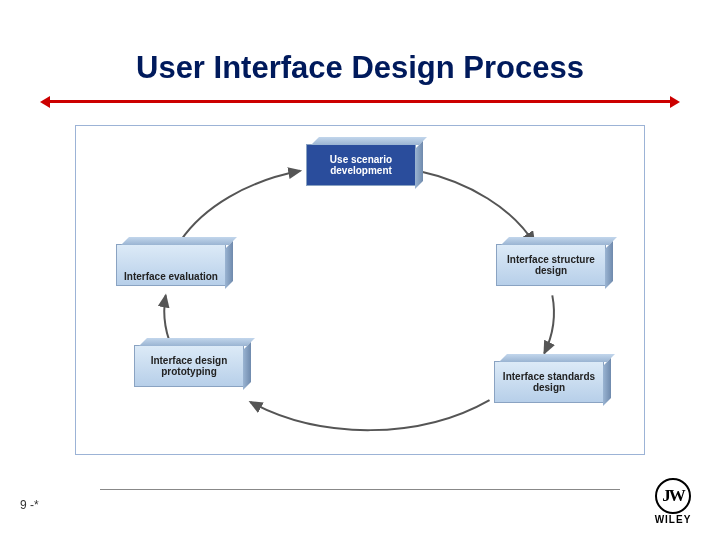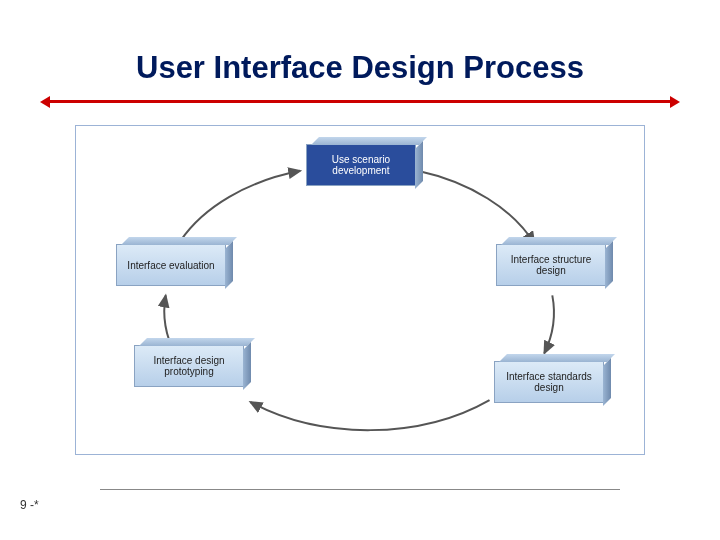--- a/index.html
+++ b/index.html
@@ -5,28 +5,28 @@
   * { box-sizing: border-box; margin: 0; padding: 0; }
   html, body { width: 720px; height: 540px; background: #fff; font-family: Arial, Helvetica, sans-serif; }
   .slide { position: relative; width: 720px; height: 540px; }
   .title-area { position: absolute; top: 50px; left: 0; width: 720px; text-align: center; }
   .title { font-size: 31px; font-weight: bold; color: #001a5c; font-family: Arial, sans-serif; }
   .rule { position: absolute; top: 100px; left: 50px; width: 620px; height: 3px; background: #c00; }
   .rule::before, .rule::after { content: ""; position: absolute; top: -4.5px; width: 0; height: 0; border-top: 6px solid transparent; border-bottom: 6px solid transparent; }
   .rule::before { left: -10px; border-right: 10px solid #c00; }
   .rule::after { right: -10px; border-left: 10px solid #c00; }
   .diagram { position: absolute; top: 125px; left: 75px; width: 570px; height: 330px; border: 1px solid #9cb3d6; background: #fff; }
-  .box { position: absolute; width: 110px; height: 42px; background: linear-gradient(180deg,#dceaf7 0%,#b7cfe9 100%); display: flex; align-items: center; justify-content: center; text-align: center; font-size: 10px; font-weight: normal; color: #222; padding: 3px 6px; line-height: 1.1; border: 1px solid #8aa3c2; }
+  .box { position: absolute; width: 110px; height: 42px; background: linear-gradient(180deg,#dceaf7 0%,#b7cfe9 100%); display: flex; align-items: center; justify-content: center; text-align: center; font-size: 10px; font-weight: bold; color: #222; padding: 3px 6px; line-height: 1.1; border: 1px solid #8aa3c2; }
   .box::after { content: ""; position: absolute; right: -8px; top: 4px; width: 8px; height: 100%; background: linear-gradient(90deg,#9ab4d2 0%, #6f8aad 100%); transform: skewY(-45deg); transform-origin: top left; }
   .box::before { content: ""; position: absolute; left: 4px; top: -8px; width: 100%; height: 8px; background: linear-gradient(180deg,#c2d6ec 0%, #9ab4d2 100%); transform: skewX(-45deg); transform-origin: bottom left; }
   .box0 { top: 18px; left: 230px; background:#2a4d9c; color:#fff; }
   .box1 { top: 118px; left: 420px; }
   .box2 { top: 235px; left: 418px; }
   .box3 { top: 219px; left: 58px; }
-  .box4 { top: 118px; left: 40px; }
+  .box4 { top: 118px; left: 40px; align-items: flex-end; }
   .ring-svg { position: absolute; inset: 0; }
   .pg { position: absolute; left: 20px; bottom: 28px; font-size: 12px; color: #333; }
   .copy { position: absolute; left: 160px; bottom: 22px; width: 420px; text-align: center; font-size: 9px; color: #222; line-height: 1.25; }
   .copy-rule { position: absolute; left:100px; bottom: 50px; width: 520px; height: 1px; background: #888;}
   .logo { position: absolute; right: 24px; bottom: 16px; width: 46px; height: 46px; }
   .logo-circle { width: 36px; height: 36px; border: 2.4px solid #000; border-radius: 50%; display:flex; align-items:center; justify-content:center; font-family: "Times New Roman", serif; font-weight: bold; font-size: 17px; letter-spacing: -2px; margin: 0 auto; }
   .logo-text { font-size: 10px; font-weight: bold; letter-spacing: 1px; text-align:center; margin-top: 0px;}
 </style>
 </head>
 <body>
@@ -64,13 +64,17 @@
       </div>
     <div class="box box4">
         <span>Interface evaluation</span>
       </div>
   </div>
 
   <div class="copy-rule"></div>
   <div class="pg">9 -*</div>
   <div class="copy">
   </div>
+  <div class="logo">
+    <div class="logo-circle">JW</div>
+    <div class="logo-text">WILEY</div>
+  </div>
 </div>
 
 </body></html>

